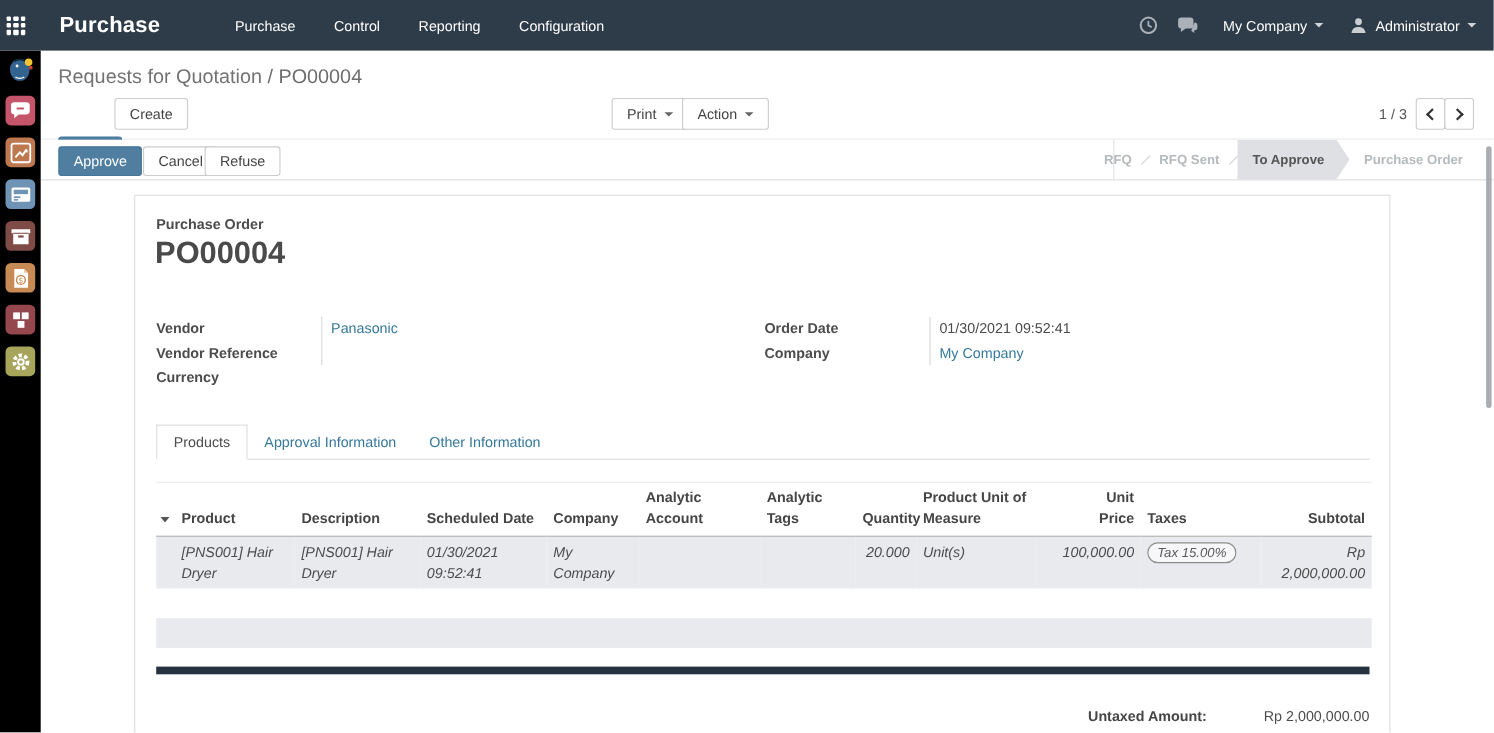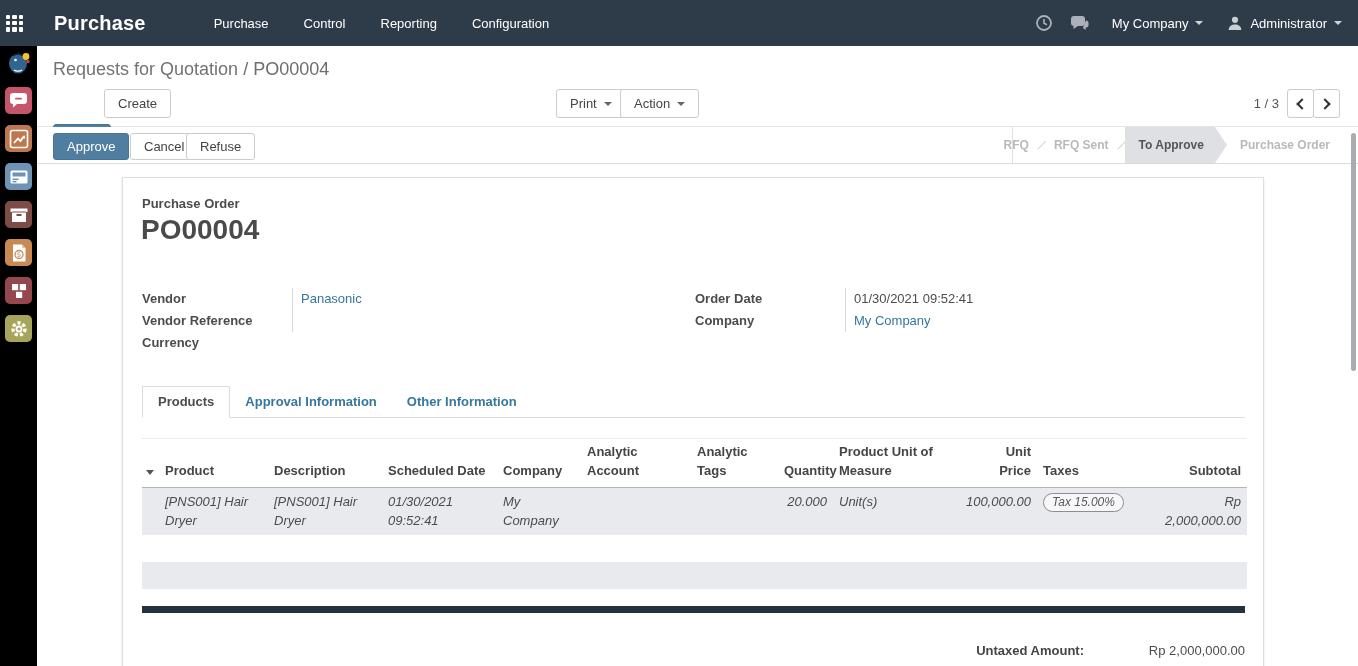--- a/index.html
+++ b/index.html
@@ -78,21 +78,21 @@
   .doc-name { position:absolute; left:18px; top:36px; font-size:28px; font-weight:bold; color:#4a4a4a; }
 
   .fgroup { position:absolute; display:grid; grid-template-columns:150px 1fr; }
   .fgroup.left  { left:19px;  top:110px; width:505px; }
   .fgroup.right { left:572px; top:110px; width:545px; }
   .flabel { font-weight:bold; color:#4c4c4c; line-height:22px; }
   .fval { border-left:1px solid #d8d8d8; padding-left:8px; line-height:22px; min-height:22px; }
   .fval a { color:#35789b; text-decoration:none; cursor:pointer; }
 
   .tabs { position:absolute; left:19px; top:209px; right:18px; height:31px;
-          border-bottom:1px solid #ddd; display:flex; align-items:flex-end;font-weight:bold; }
+          border-bottom:1px solid #ddd; display:flex; align-items:flex-end; }
   .tab { padding:7px 15px 8px; color:#35789b; cursor:pointer; }
   .tab.active { border:1px solid #ddd; border-bottom:1px solid #fff; margin-bottom:-1px;
                 background:#fff; color:#4c4c4c; }
 
   table.olist { position:absolute; left:19px; top:260px; width:1105px;
                 border-collapse:collapse; table-layout:fixed; font-size:13px; }
   .olist th { vertical-align:bottom; text-align:left; font-weight:bold; color:#454545;
               padding:4px 6px 6px; border-top:1px solid #ececec; border-bottom:1px solid #b3b3b3;
               line-height:1.45; }
   .olist th.num, .olist td.num { text-align:right; }
@@ -102,21 +102,21 @@
   tr.stripe { background:#e9eaee;font-style:italic; }
   tr.row-data td { height:45px; }
   tr.row-empty td { height:27px; }
   .hdr-caret { display:inline-block; width:0; height:0; border-left:4px solid transparent;
                border-right:4px solid transparent; border-top:5px solid #555; cursor:pointer; }
   .tax-pill { display:inline-block; border:1px solid #8d8d8d; border-radius:10px;
               padding:0 8px; font-size:12px; color:#5a5a5a; background:#f7f7f9; white-space:nowrap; }
 
   .sep-bar { position:absolute; left:19px; right:18px; top:428px; height:7px; background:#24323f; }
 
-  .totals { position:absolute; right:18px; top:465px; display:flex; align-items:baseline;gap:13px; }
+  .totals { position:absolute; right:18px; top:465px; display:flex; align-items:baseline; }
   .totals .tlbl { font-weight:bold; color:#454545; }
   .totals .tval { width:148px; text-align:right; }
 
   .scroll-thumb { position:absolute; left:1351px; top:133px; width:5px; height:238px;
                   background:#a9adb2; border-radius:3px; cursor:pointer; z-index:40; }
 </style>
 </head>
 <body>
 
 <div class="navbar">

